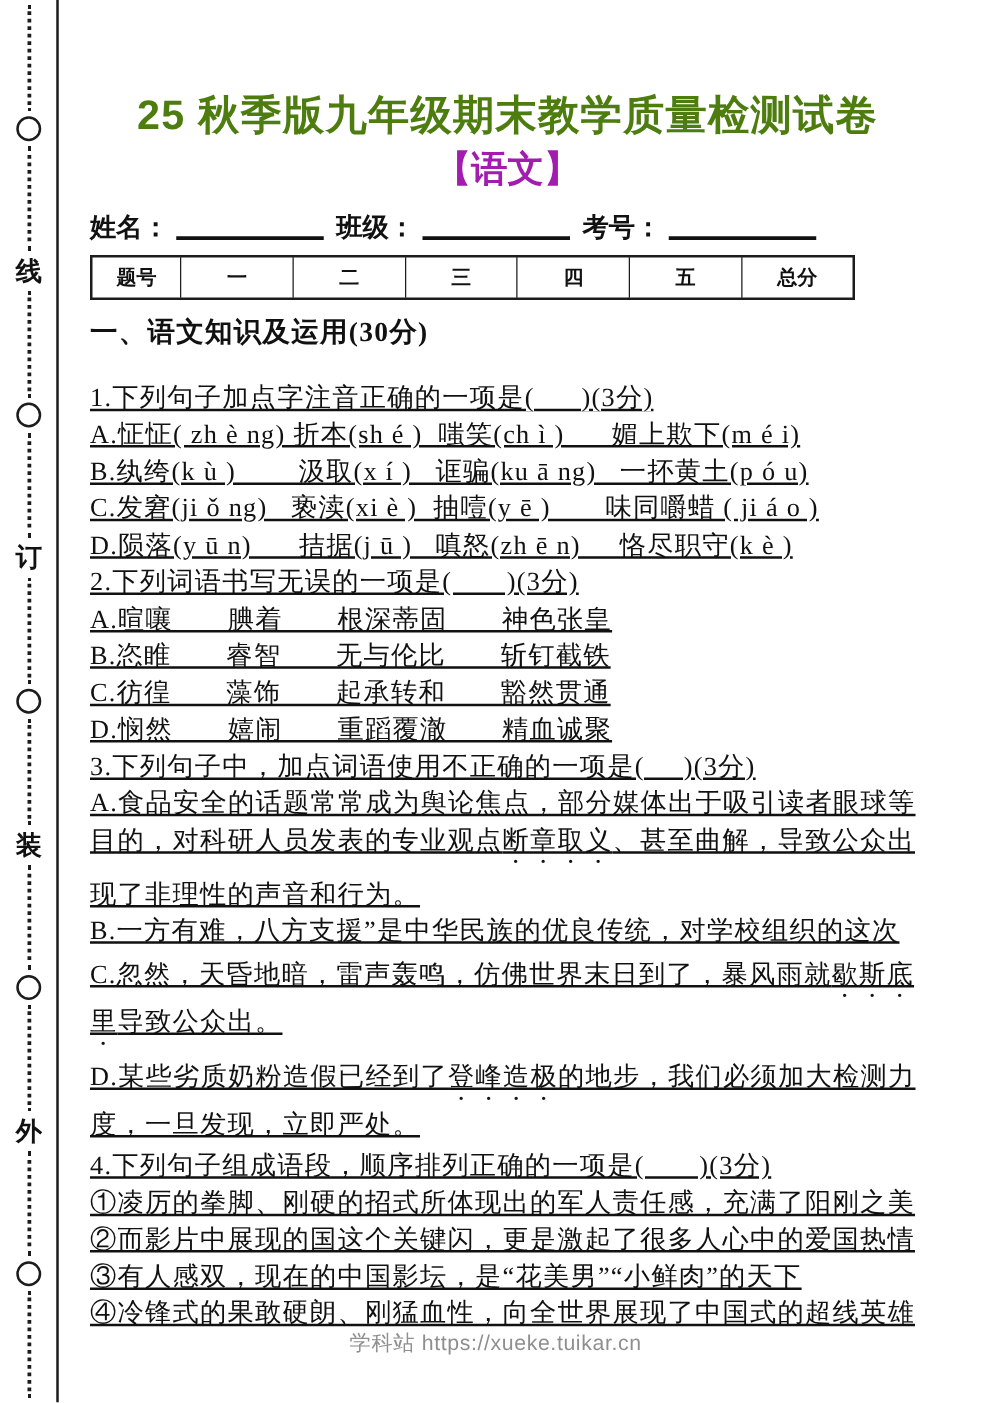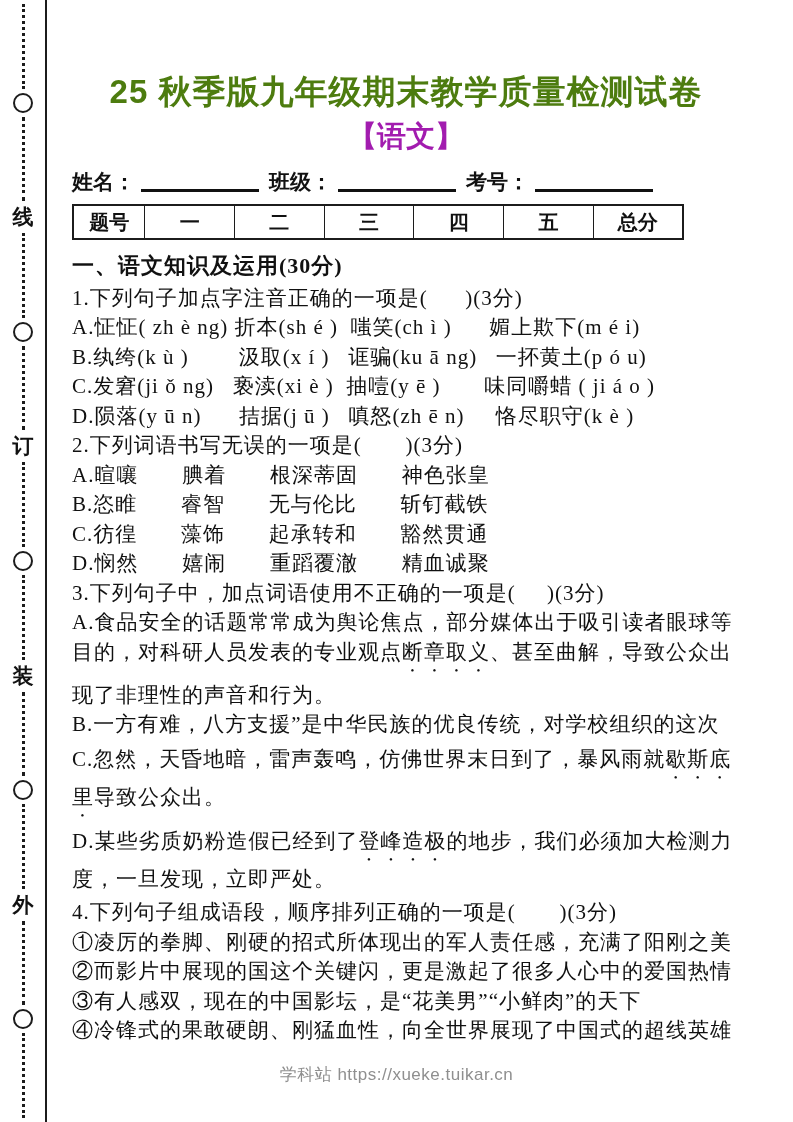--- a/index.html
+++ b/index.html
@@ -63,33 +63,33 @@
     margin:0 10px 4px 6px;
   }
 
   table.score {
     border-collapse:collapse; margin-top:8px; width:612px;
     border:2px solid #1c1c1c;
   }
   table.score td {
     border:1.5px solid #1c1c1c;
     text-align:center; vertical-align:middle;
-    font-size:20px; font-weight:bold;
+    font-size:16px; font-weight:bold;
     padding:0;
   }
   tr.thead td { height:32px; }
   tr.trow  td { height:27px; }
 
   .section-heading {
     margin-top:13px;
     font-weight:bold; font-size:22px; letter-spacing:1px;
     line-height:1.2;
   }
 
-  .lines { margin-top:4px; }
+  .lines { margin-top:24px;text-decoration:underline; }
   .line {
     font-size:21px; line-height:29.5px;
     letter-spacing:1px; white-space:pre;
   }
   .em {
     -webkit-text-emphasis:filled dot;
     -webkit-text-emphasis-position:under right;
     text-emphasis:filled dot;
     text-emphasis-position:under right;
   }

